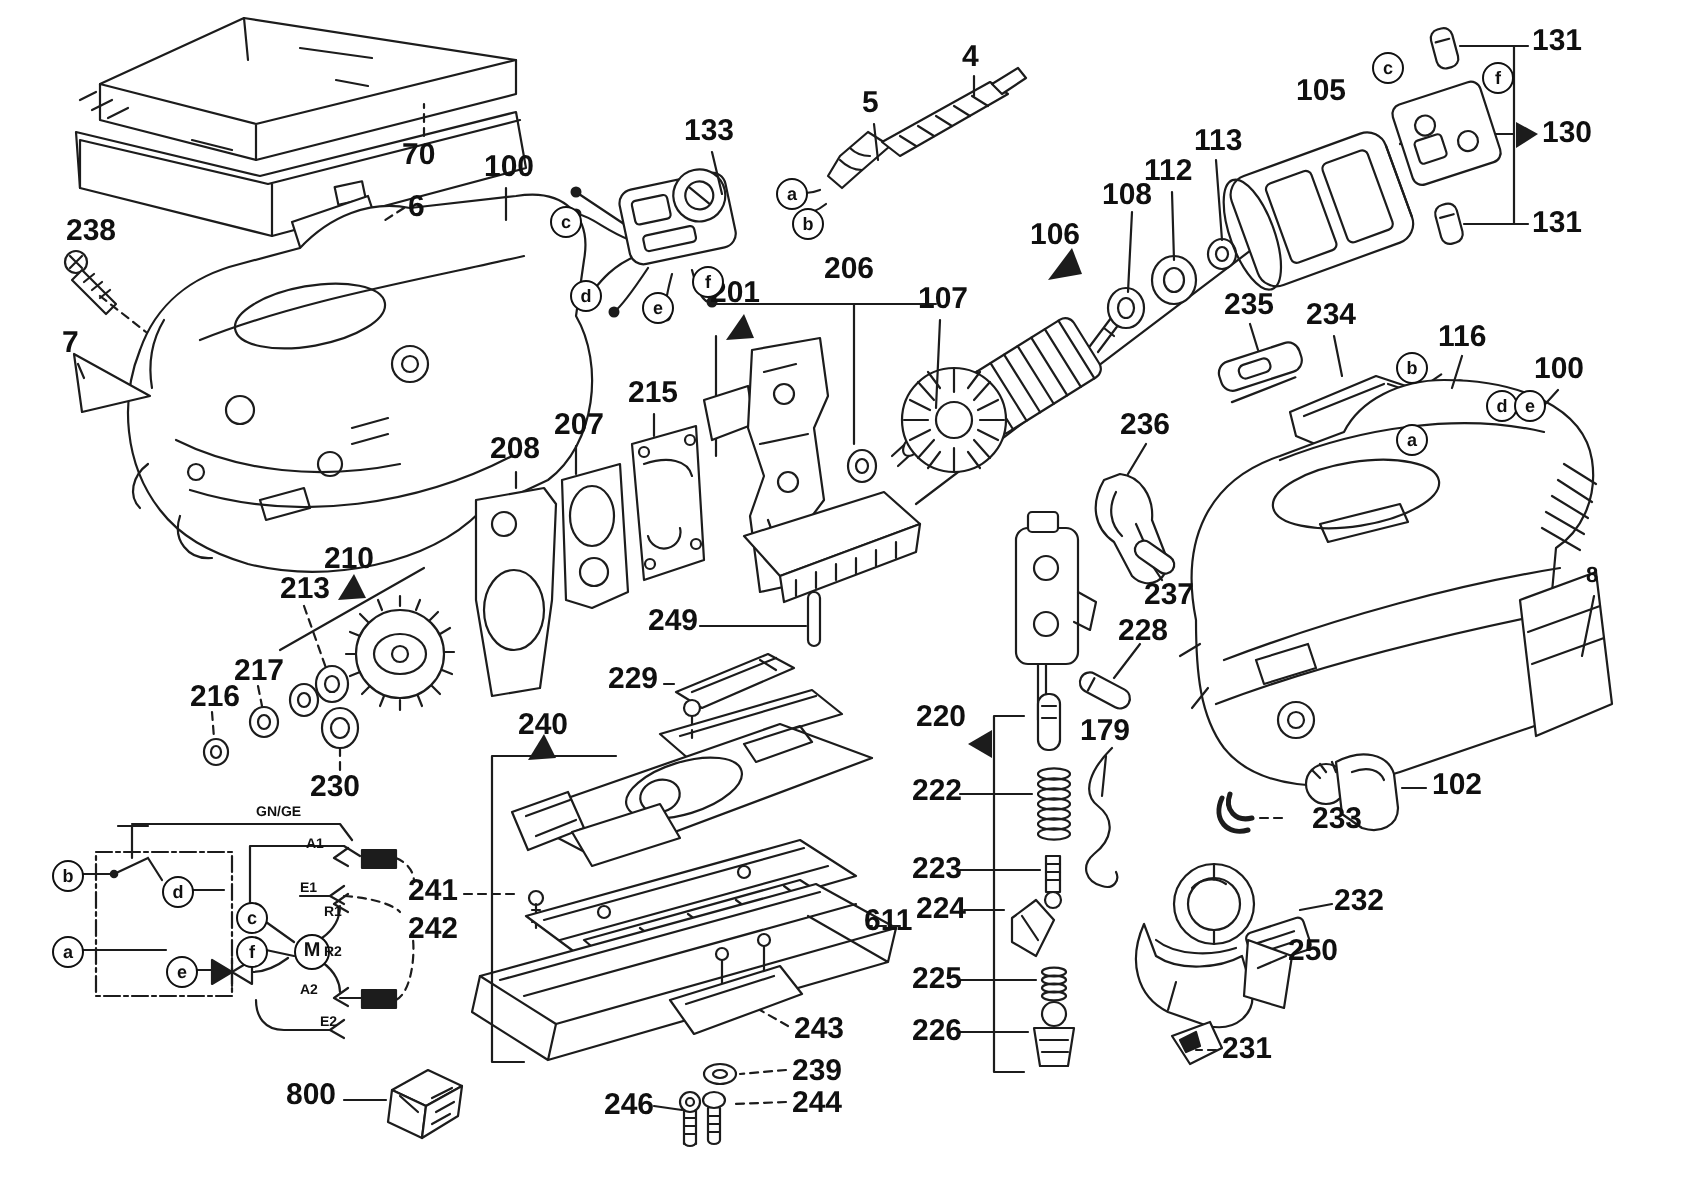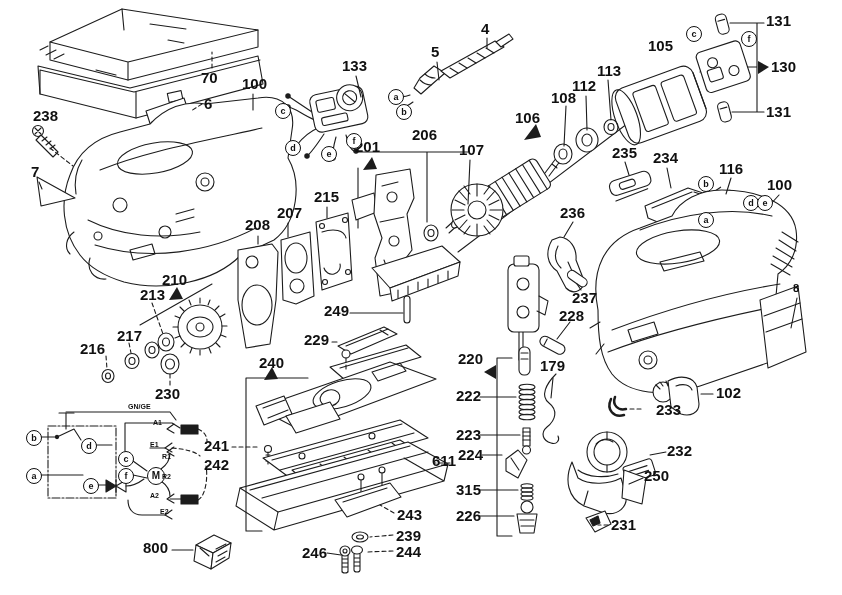--- a/index.html
+++ b/index.html
@@ -442,39 +442,39 @@
 <div class="plabel small" style="left:793px;top:283px">8</div>
 <div class="plabel" style="left:560px;top:205px">236</div>
 <div class="plabel" style="left:572px;top:290px">237</div>
 <div class="plabel" style="left:559px;top:308px">228</div>
 <div class="plabel" style="left:245px;top:217px">208</div>
 <div class="plabel" style="left:277px;top:205px">207</div>
 <div class="plabel" style="left:314px;top:189px">215</div>
 <div class="plabel" style="left:162px;top:272px">210</div>
 <div class="plabel" style="left:140px;top:287px">213</div>
 <div class="plabel" style="left:117px;top:328px">217</div>
-<div class="plabel" style="left:80px;top:341px">216</div>
+<div class="plabel" style="left:95px;top:341px">216</div>
 <div class="plabel" style="left:155px;top:386px">230</div>
 <div class="plabel" style="left:324px;top:303px">249</div>
 <div class="plabel" style="left:304px;top:332px">229</div>
 <div class="plabel" style="left:259px;top:355px">240</div>
 <div class="plabel" style="left:432px;top:453px">611</div>
 <div class="plabel" style="left:397px;top:507px">243</div>
 <div class="plabel" style="left:396px;top:528px">239</div>
 <div class="plabel" style="left:396px;top:544px">244</div>
 <div class="plabel" style="left:302px;top:545px">246</div>
 <div class="plabel" style="left:143px;top:540px">800</div>
 <div class="plabel" style="left:204px;top:438px">241</div>
 <div class="plabel" style="left:204px;top:457px">242</div>
 <div class="plabel" style="left:540px;top:358px">179</div>
 <div class="plabel" style="left:458px;top:351px">220</div>
 <div class="plabel" style="left:456px;top:388px">222</div>
 <div class="plabel" style="left:456px;top:427px">223</div>
 <div class="plabel" style="left:458px;top:447px">224</div>
-<div class="plabel" style="left:456px;top:482px">315</div>
+<div class="plabel" style="left:456px;top:482px">225</div>
 <div class="plabel" style="left:456px;top:508px">226</div>
 <div class="plabel" style="left:656px;top:402px">233</div>
 <div class="plabel" style="left:667px;top:443px">232</div>
 <div class="plabel" style="left:644px;top:468px">250</div>
 <div class="plabel" style="left:611px;top:517px">231</div>
 <div class="plabel" style="left:716px;top:385px">102</div>
 
 <div class="clabel" style="left:388px;top:89px">a</div>
 <div class="clabel" style="left:396px;top:104px">b</div>
 <div class="clabel" style="left:275px;top:103px">c</div>

